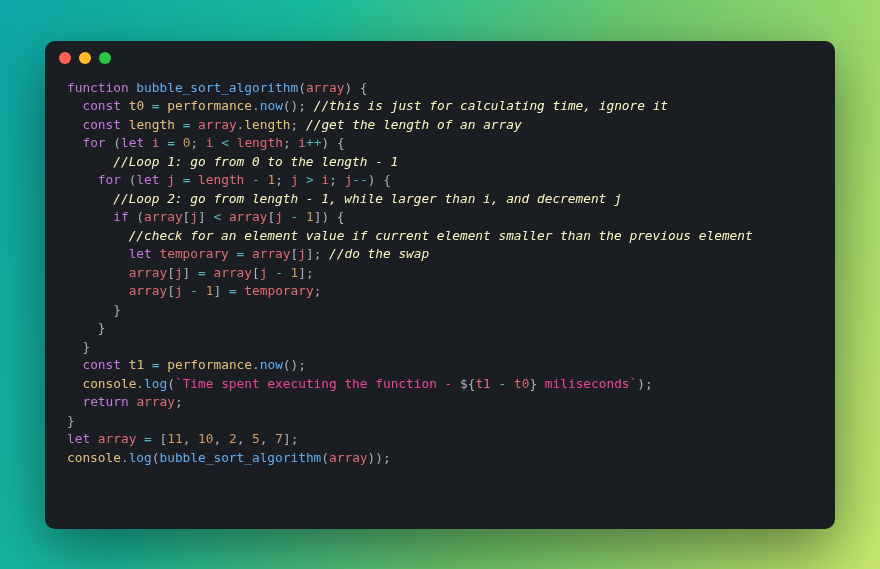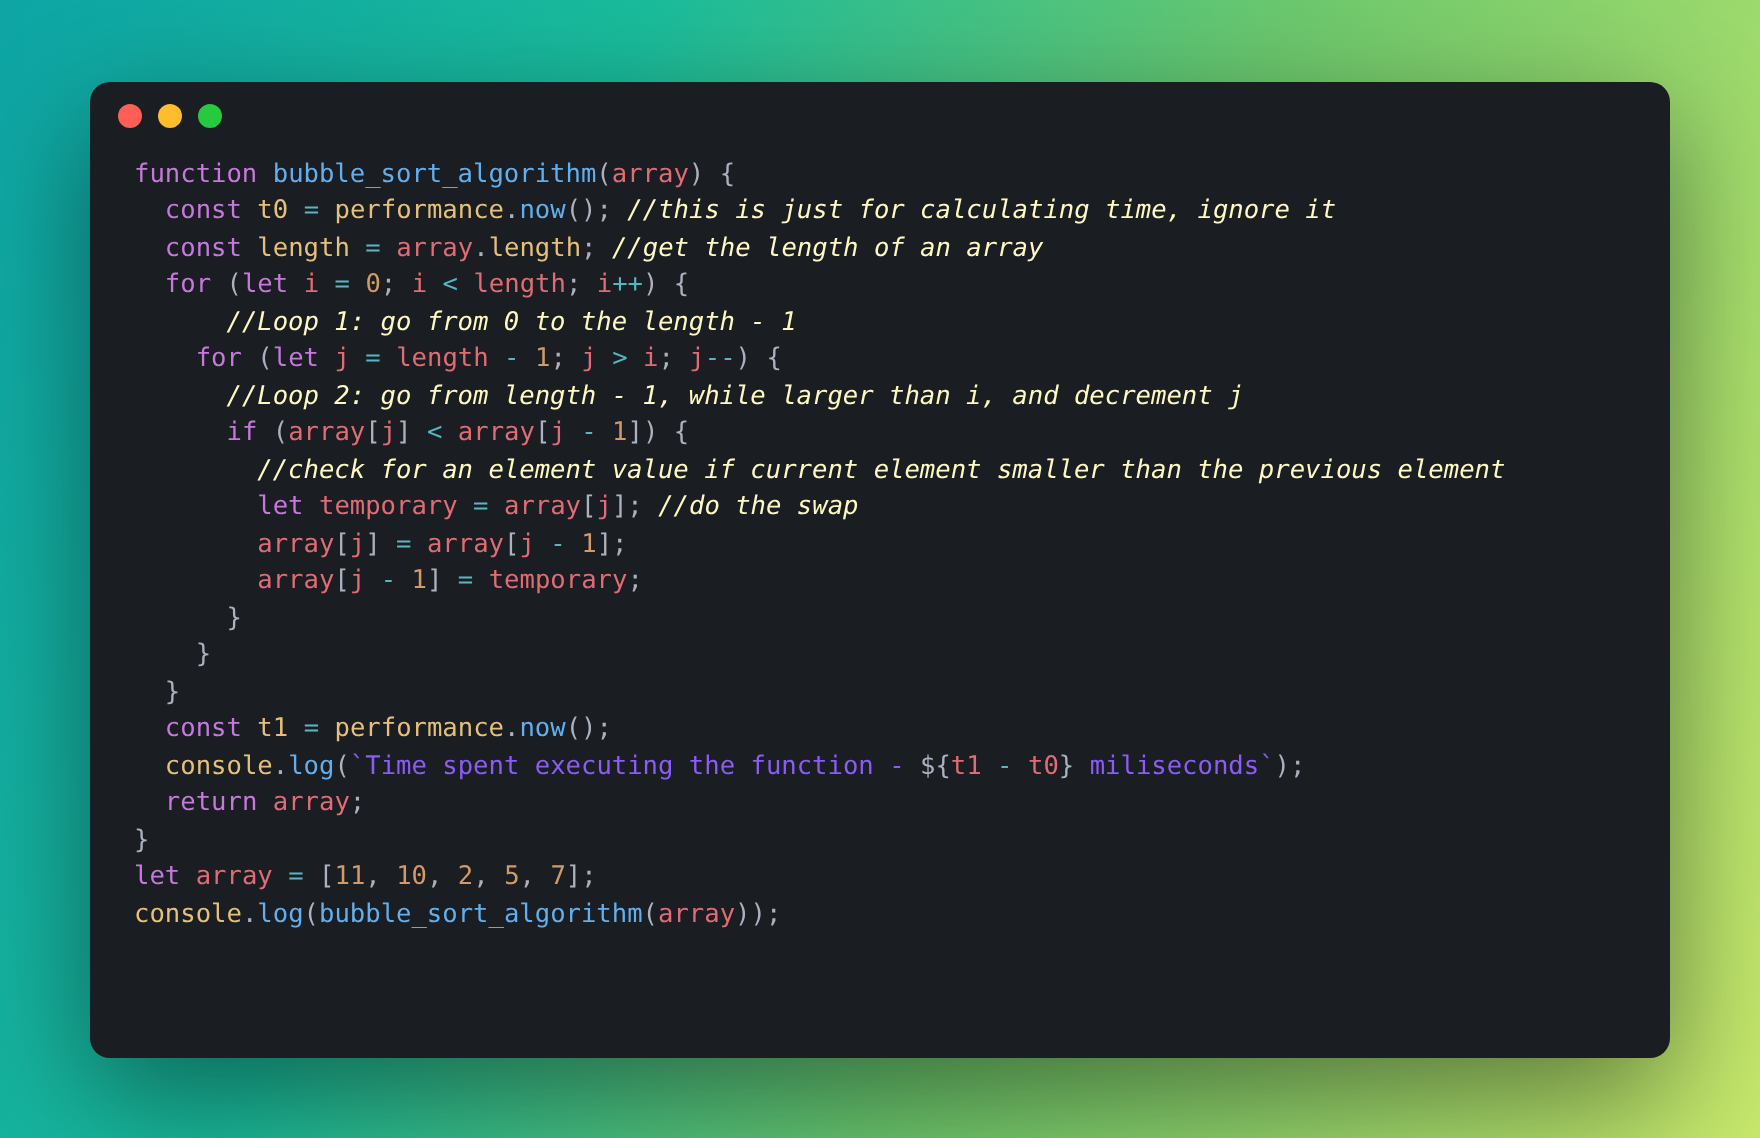--- a/index.html
+++ b/index.html
@@ -34,21 +34,21 @@
     color: #d7dae0;
     white-space: pre;
     overflow: hidden;
   }
   .kw { color: #c678dd; }      
   .fn { color: #61afef; }      
   .var { color: #e5c07b; }     
   .id  { color: #e06c75; }     
   .op  { color: #56b6c2; }     
   .num { color: #d19a66; }     
-  .str { color: #8b5cf6; }     
+  .str { color: #ec4899; }     
   .cm  { color: #fef9c3; font-style: italic; } 
   .p   { color: #abb2bf; }     
   .tmpl{ color: #e06c75; }     
 </style>
 </head>
 <body>
 
 <div class="window">
   <div class="titlebar">
     <div class="dot r"></div>

